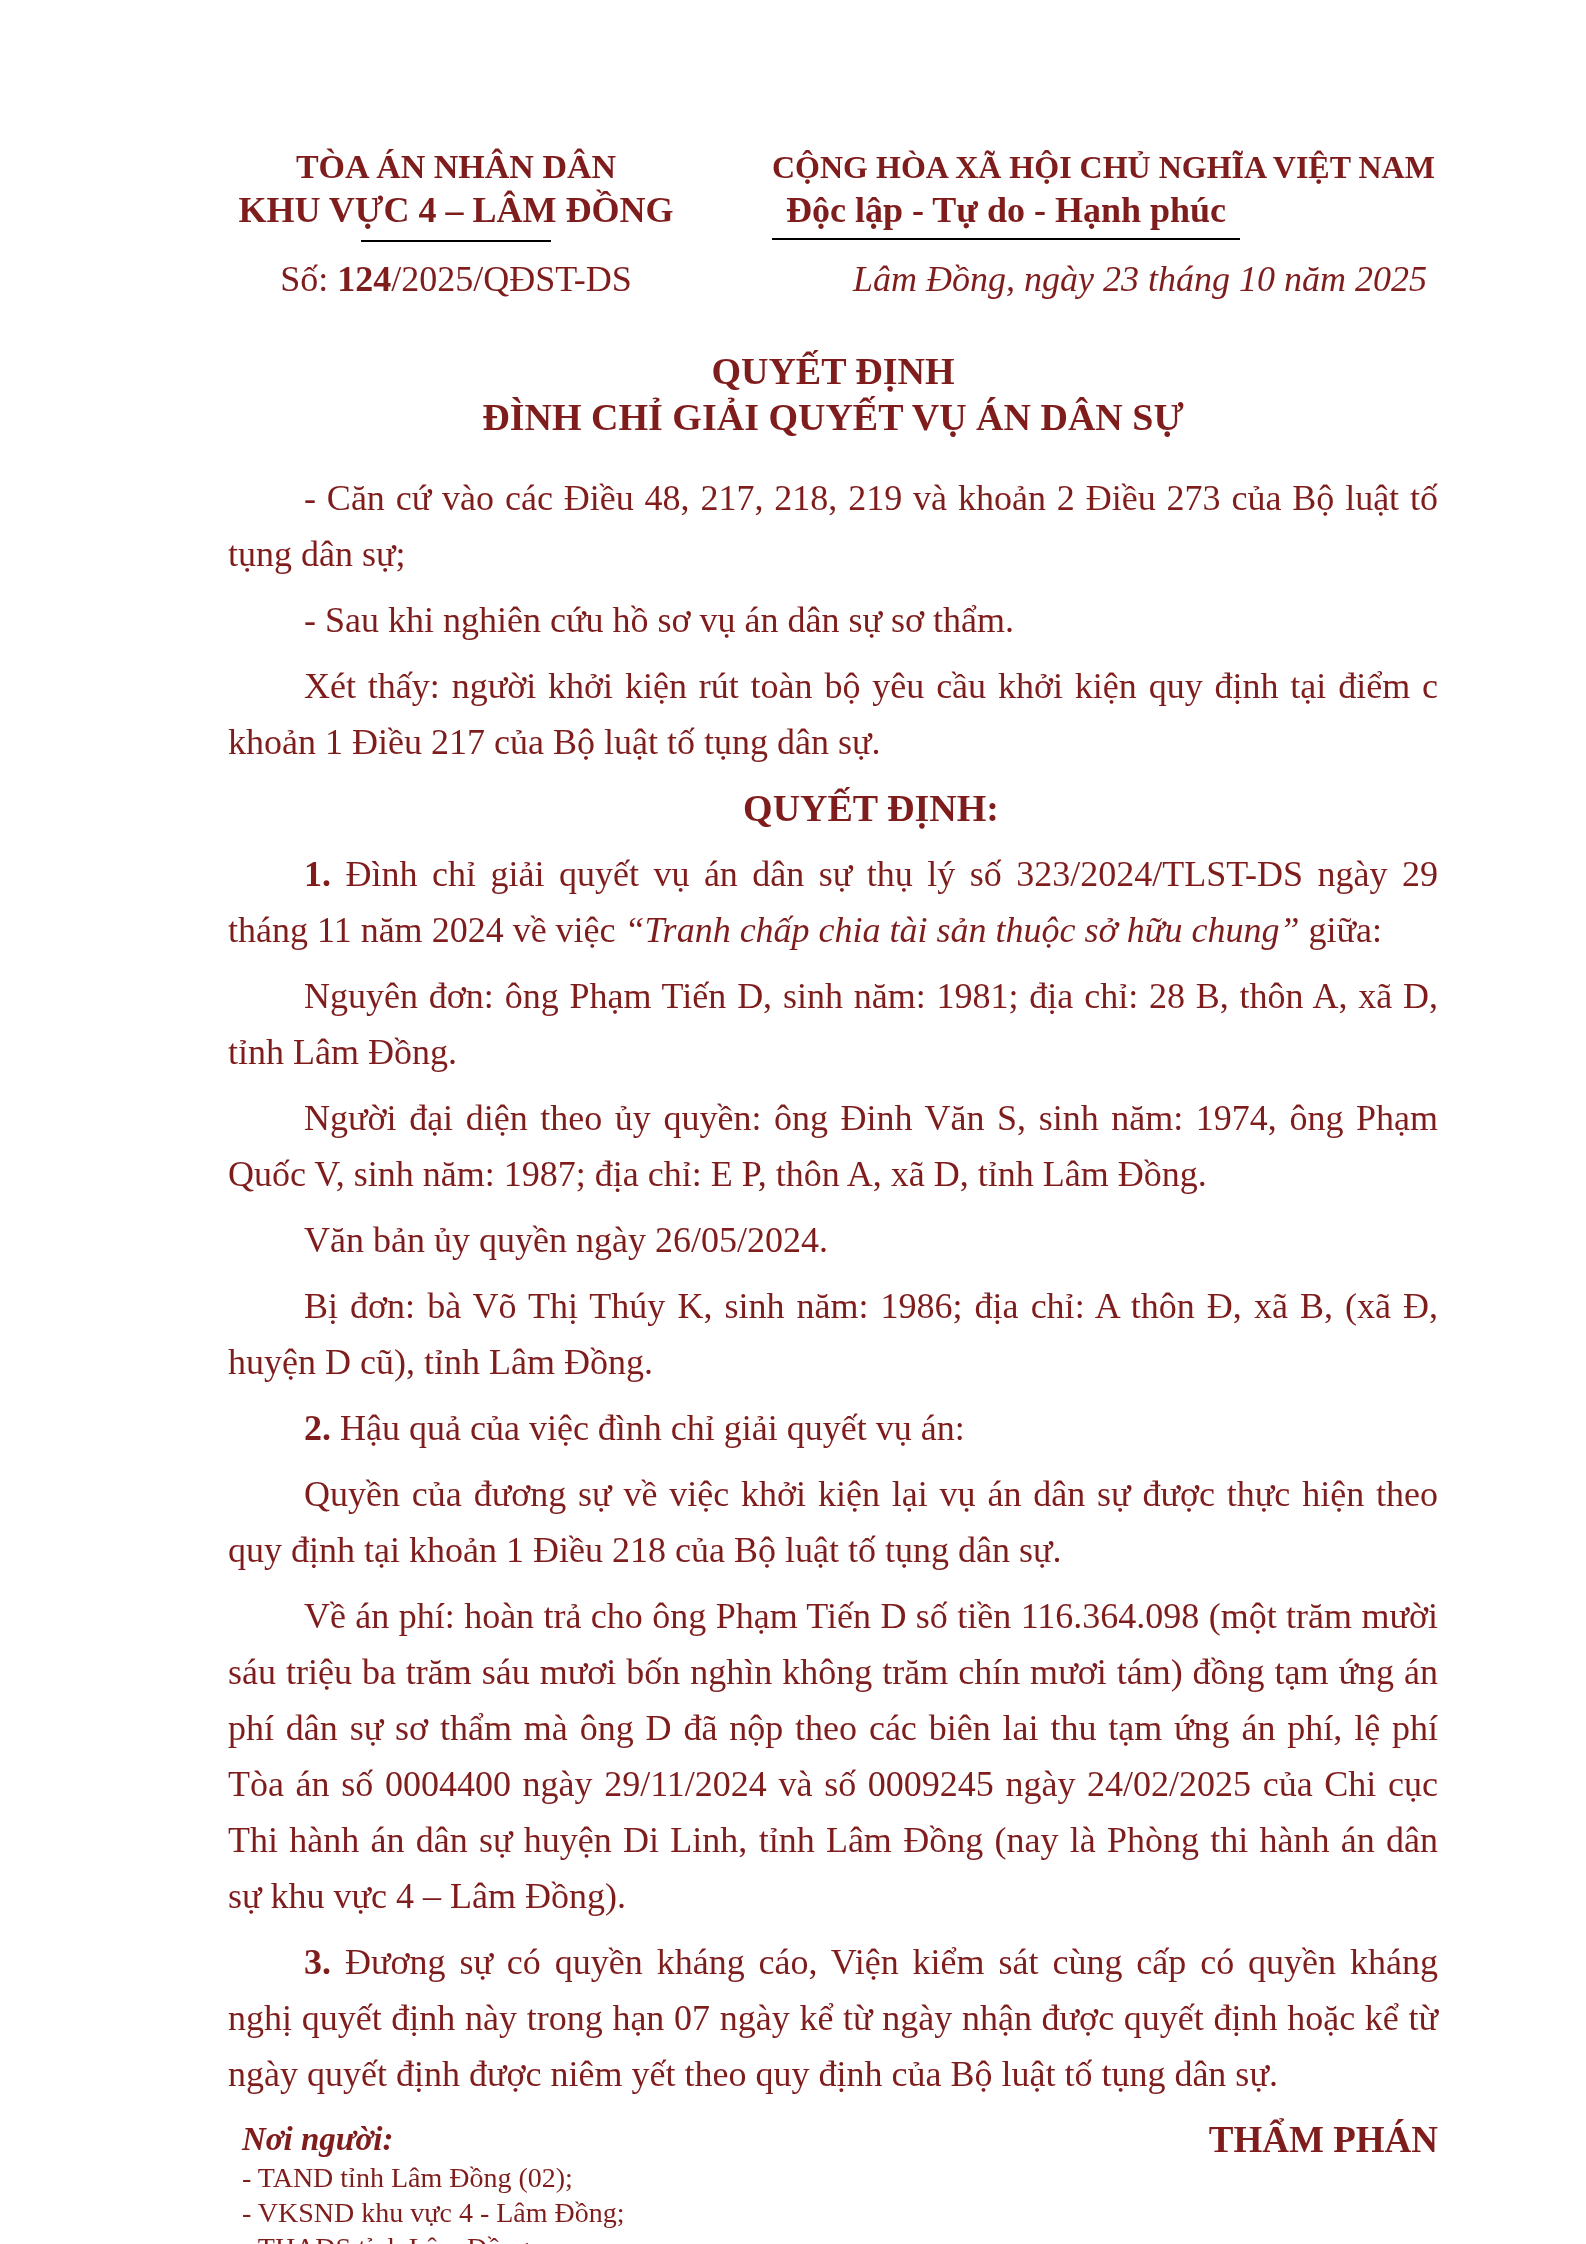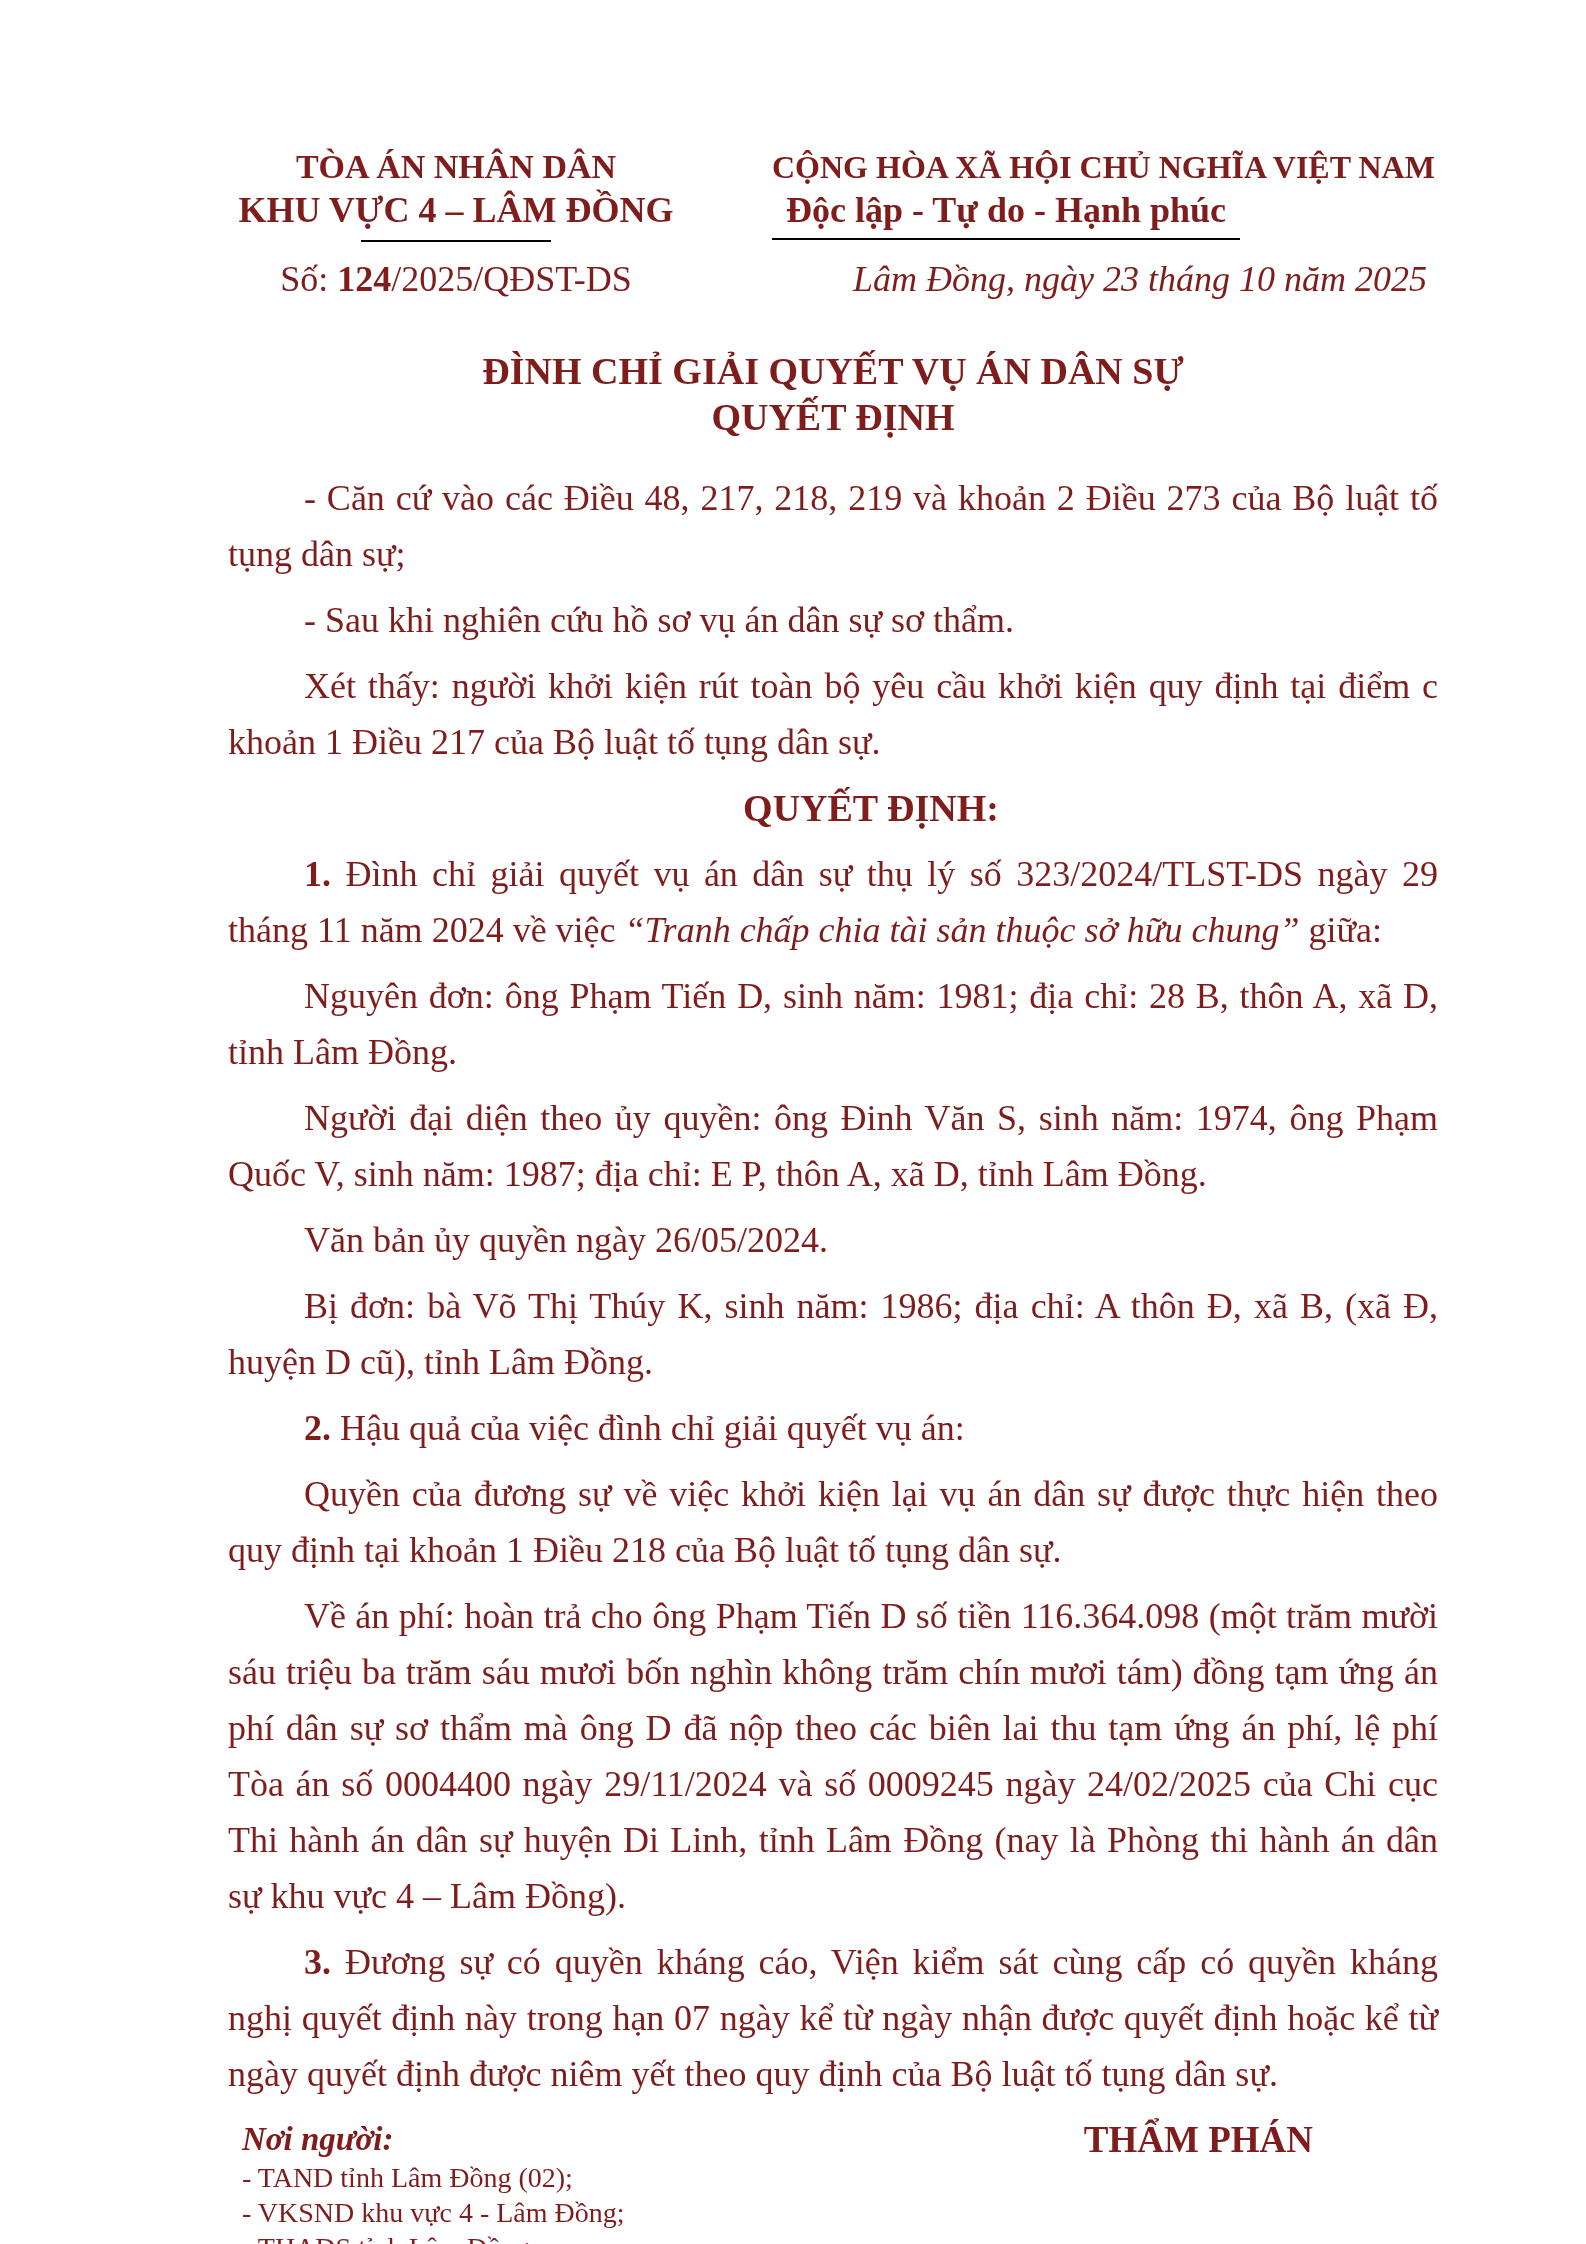--- a/index.html
+++ b/index.html
@@ -40,21 +40,21 @@
   .decision-heading { text-align: center; font-weight: bold; font-size: 38px;
                       margin: 32px 0 15px 0; text-indent: 0; }
   .b { font-weight: bold; }
   .i { font-style: italic; }
 
   
   .footer { display: flex; margin-top: 16px; align-items: flex-start; }
   .recipients { padding-left: 14px; }
   .recipients-label { font-weight: bold; font-style: italic; font-size: 33px; line-height: 42px; }
   .recipient-item { font-size: 28px; line-height: 35px; }
-  .signature-block { margin-left: auto; margin-right: 125px; text-align: center; }
+  .signature-block { margin-left: auto; text-align: center; }
   .signer-title { font-weight: bold; font-size: 37px; line-height: 44px; white-space: nowrap; }
 </style>
 </head>
 <body>
 
 <div class="page">
 
   <div class="header-row">
     <div class="h-left">
       <div class="court-line1">TÒA ÁN NHÂN DÂN</div>
@@ -66,22 +66,22 @@
       <div><span class="motto-line2">Độc lập - Tự do - Hạnh phúc</span></div>
     </div>
   </div>
 
   <div class="header-row2">
     <div class="doc-number"><span>Số: </span><span class="b">124</span><span>/2025/QĐST-DS</span></div>
     <div class="place-date">Lâm Đồng, ngày 23 tháng 10 năm 2025</div>
   </div>
 
   <div class="doc-title">
+    <div>QUYẾT ĐỊNH</div>
     <div>ĐÌNH CHỈ GIẢI QUYẾT VỤ ÁN DÂN SỰ</div>
-    <div>QUYẾT ĐỊNH</div>
   </div>
 
   <div class="body-text">
     <p>- Căn cứ vào các Điều 48, 217, 218, 219 và khoản 2 Điều 273 của Bộ luật tố tụng dân sự;</p>
     <p>- Sau khi nghiên cứu hồ sơ vụ án dân sự sơ thẩm.</p>
     <p>Xét thấy: người khởi kiện rút toàn bộ yêu cầu khởi kiện quy định tại điểm c khoản 1 Điều 217 của Bộ luật tố tụng dân sự.</p>
 
     <p class="decision-heading">QUYẾT ĐỊNH:</p>
 
     <p><span class="b">1.</span><span> Đình chỉ giải quyết vụ án dân sự thụ lý số 323/2024/TLST-DS ngày 29 tháng 11 năm 2024 về việc </span><span class="i">“Tranh chấp chia tài sản thuộc sở hữu chung”</span><span> giữa:</span></p>

